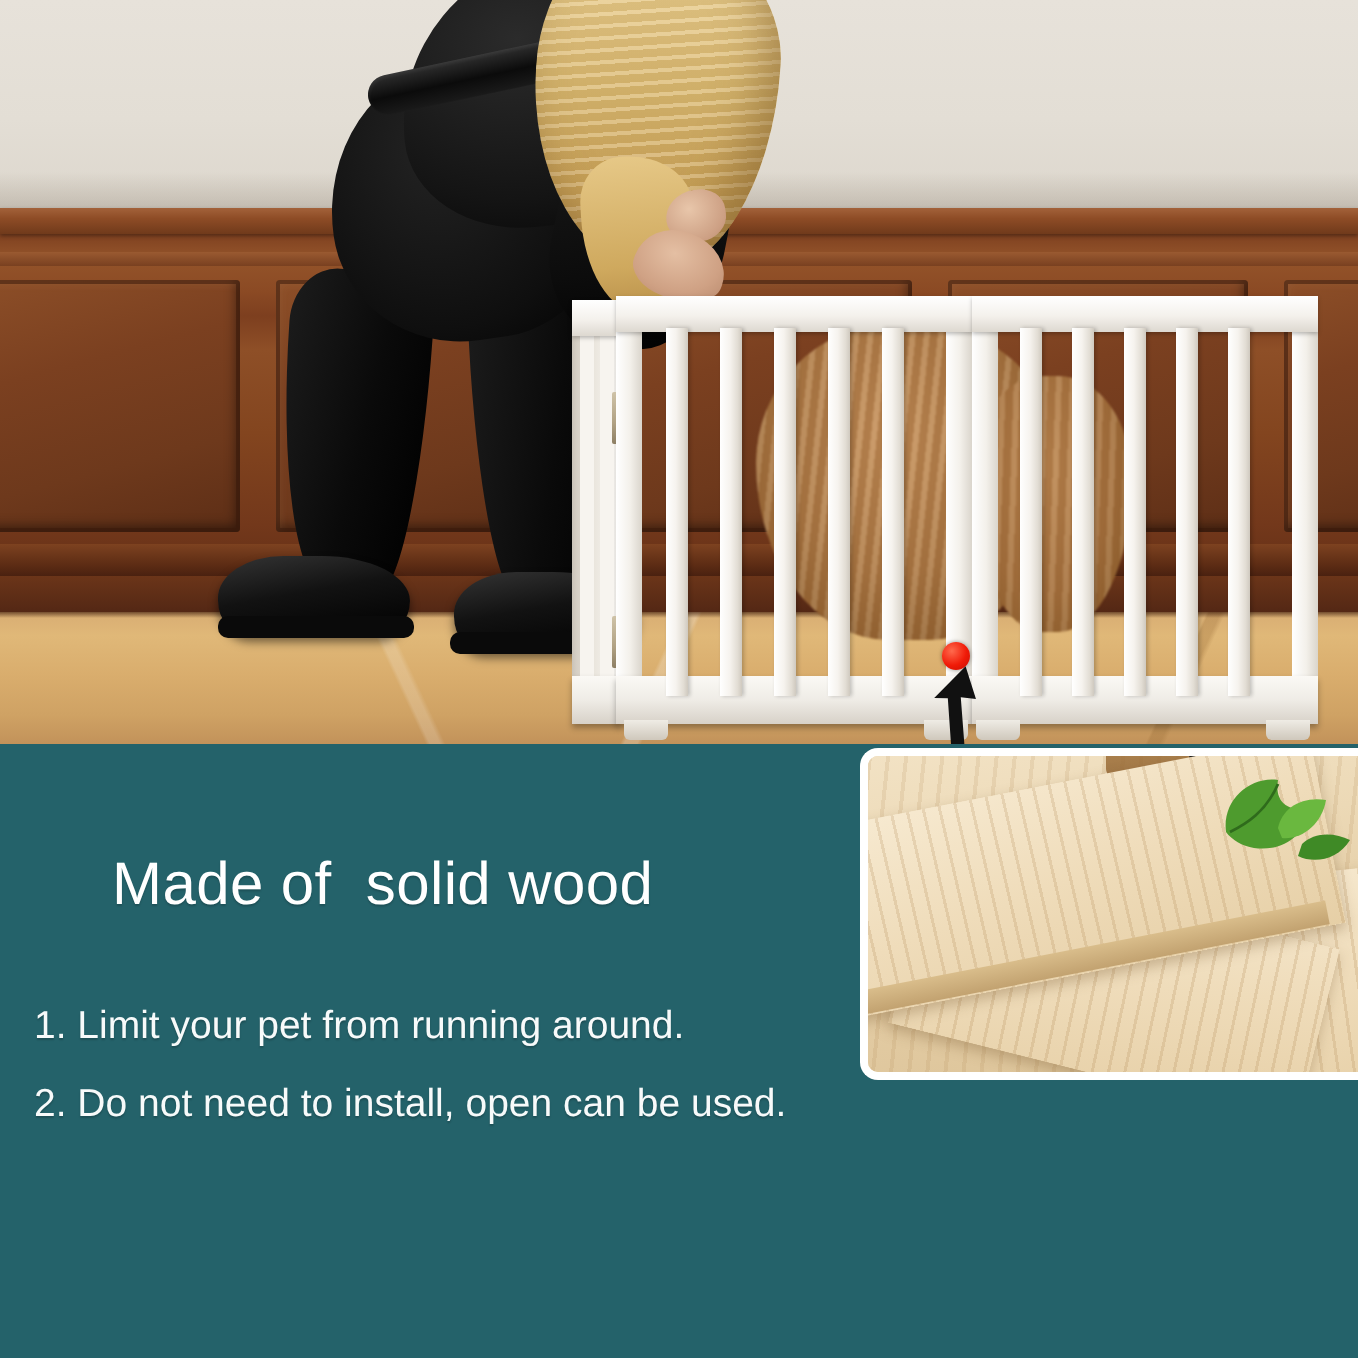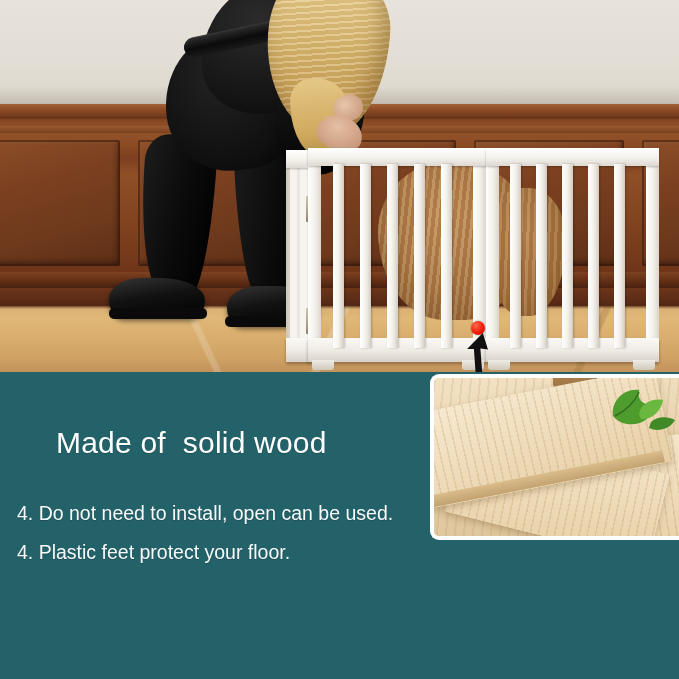--- a/index.html
+++ b/index.html
@@ -396,22 +396,22 @@
     <svg class="arrow" viewBox="0 0 48 48">
       <path d="M24 2 L14 22 L20.5 20 L31 46 L37 43 L26.5 17.5 L34 16 Z" fill="#111111" transform="rotate(18 24 24)"></path>
     </svg>
   </div>
 
   <div class="teal">
 
     <div class="headline">Made of  solid wood</div>
 
     <div class="bullets">
-      <div class="bullet">4. Do not need to install, open can be used.</div>
-      <div class="bullet">4. Plastic feet protect your floor.</div>
+      <div class="bullet">1. Limit your pet from running around.</div>
+      <div class="bullet">2. Do not need to install, open can be used.</div>
     </div>
 
     <div class="wood-inset">
       <div class="wood-bg"></div>
       <div class="basket"></div>
       <div class="wire"></div>
       <div class="board board-c"></div>
       <div class="board board-b"></div>
       <div class="board board-a"></div>
       <div class="board-a-edge"></div>

